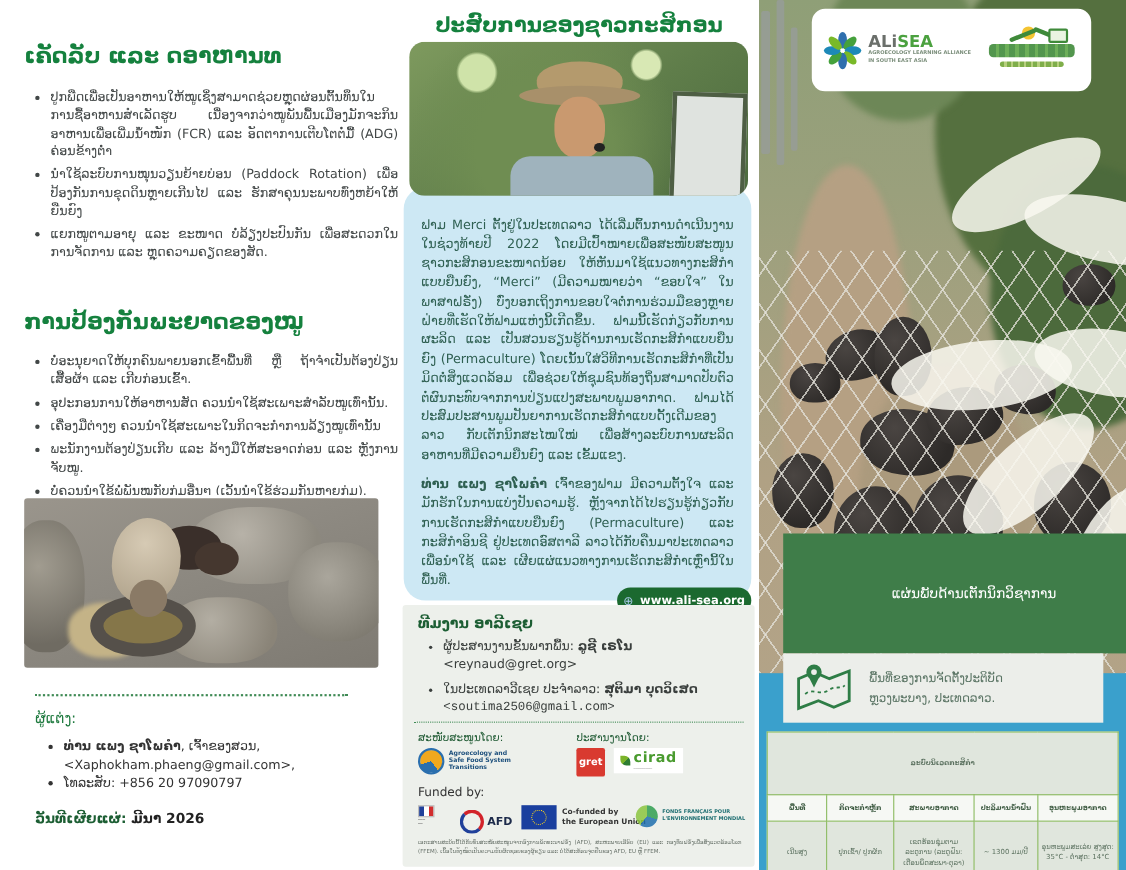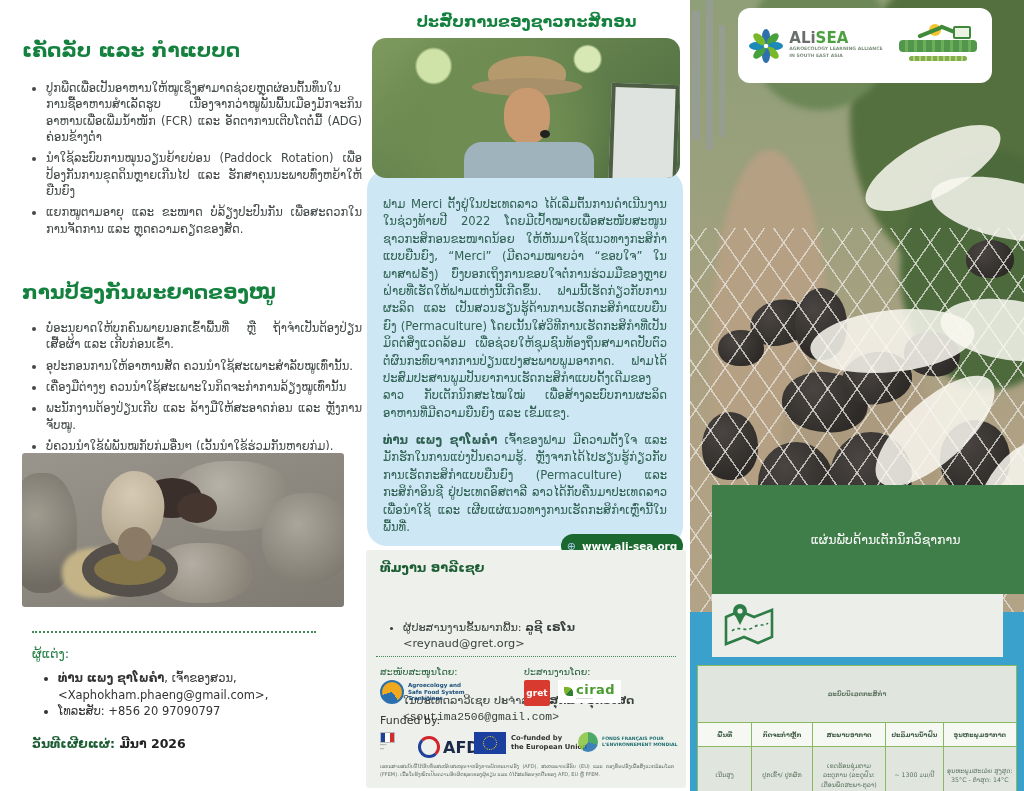--- a/index.html
+++ b/index.html
@@ -15,55 +15,55 @@
 
   
   .photo{border-radius:3px;overflow:hidden;}
   .pigphoto{background:linear-gradient(160deg,#9a958c 0%,#8e8a82 40%,#7e7a72 100%);}
   .rock{position:absolute;border-radius:45%;}
   .authorlbl{font-size:13px;color:#1f7a3f;}
   .author-ul{margin:0;padding-left:14px;font-size:11.5px;color:#333;line-height:1.45;}
   .pubdate{font-size:12.5px;color:#123f24;font-weight:bold;}
 
   
-  .midtitle{font-size:16px;font-weight:bold;color:#15813e;text-align:center;}
+  .midtitle{font-size:19px;font-weight:bold;color:#15813e;text-align:center;}
   .farmerphoto{border-radius:14px;background:
      radial-gradient(circle at 20% 20%,#cfe3a9 0 6%,transparent 7%),
      radial-gradient(circle at 70% 15%,#d8e8b4 0 5%,transparent 6%),
      radial-gradient(circle at 85% 60%,#b9d493 0 7%,transparent 8%),
      radial-gradient(circle at 40% 70%,#6f8d52 0 30%,transparent 60%),
      linear-gradient(145deg,#7e9a5e 0%,#5f7d4a 55%,#4c6a3e 100%);}
   .bluebox{background:#cde8f4;border-radius:20px;}
   .bluebox p{margin:0;font-size:11.6px;line-height:1.5;color:#2f6052;text-align:justify;}
   .pill{background:#1b692f;border-radius:14px;display:flex;align-items:center;justify-content:center;gap:6px;}
   .pill .glb{color:#a9c9ea;font-size:11px;}
   .pill .url{color:#fff;font-size:10.5px;font-weight:bold;text-decoration:underline;}
   .graypanel{background:#edf0eb;border-radius:3px;}
   .teamtitle{font-size:13px;font-weight:bold;color:#1c5e33;}
   .team-ul{margin:0;padding-left:15px;font-size:11.3px;color:#3a3f3d;line-height:1.45;}
-  .team-ul li{margin-bottom:6px;margin-top:40px;}
+  .team-ul li{margin-bottom:6px;}
   .smalllbl{font-size:9.5px;color:#1f5a33;}
   .fundedlbl{font-size:11px;color:#333;}
   .disc{font-size:5px;color:#667068;line-height:1.6;text-align:justify;}
 
   
   .assetlogo{display:flex;align-items:center;gap:4px;}
   .assetcirc{width:20px;height:20px;border-radius:50%;border:2px solid #2a6fae;
      background:conic-gradient(#f0a81e 0 40%,#2a6fae 40% 70%,#f0a81e 70% 100%);}
   .assettxt{font-size:5.6px;font-weight:bold;color:#1c4f7c;line-height:1.25;}
   .gretbox{width:26px;height:26px;background:#d93a30;color:#fff;font-weight:bold;font-size:9px;
      display:flex;align-items:center;justify-content:center;border-radius:2px;}
   .ciradbox{display:flex;align-items:center;gap:3px;background:#fff;padding:2px 6px;}
   .ciradleaf{width:9px;height:9px;background:linear-gradient(135deg,#7bb32a 50%,#2f7d33 50%);border-radius:0 60% 0 60%;}
   .ciradtxt{font-size:13px;font-weight:bold;color:#4a9b2f;letter-spacing:.5px;}
   .ciradsub{font-size:3.5px;color:#888;}
   .flagFR{width:13px;height:9px;background:linear-gradient(90deg,#20409a 33%,#fff 33% 66%,#d22d2d 66%);border:.5px solid #bbb;}
   .afd{display:flex;align-items:center;gap:3px;}
   .afdring{width:16px;height:16px;border-radius:50%;border:3px solid #d2232a;border-left-color:#20409a;border-bottom-color:#20409a;}
-  .afdtxt{font-size:16px;font-weight:bold;color:#1c2a4a;}
+  .afdtxt{font-size:10px;font-weight:bold;color:#1c2a4a;}
   .euflag{width:32px;height:22px;background:#1a3f9e;display:flex;align-items:center;justify-content:center;}
   .eustars{width:12px;height:12px;border-radius:50%;border:1.5px dotted #ffd617;}
   .eutxt{font-size:6.8px;font-weight:bold;color:#333;line-height:1.3;}
   .ffemcirc{width:20px;height:20px;border-radius:50%;
      background:conic-gradient(#2f9e4f 0 30%,#1f6fae 30% 60%,#8bc53f 60% 100%);opacity:.85;}
   .ffemtxt{font-size:4.6px;color:#1f6f72;font-weight:bold;line-height:1.4;}
 
   
   #rightcol{left:690px;top:0;width:334px;height:791px;overflow:hidden;
      background:linear-gradient(180deg,#8f9f77 0%,#9aa07c 22%,#b0a184 55%,#b5a58a 100%);}
@@ -98,21 +98,21 @@
 
   
   .mapicon{flex:0 0 56px;}
 </style>
 </head>
 <body>
 
 <div id="page">
 
   <div class="abs" style="left:0;top:0;width:363px;height:791px;">
-    <h2 class="sec abs" style="left:22px;top:38px;width:330px;">ເຄັດລັບ ແລະ ກຳແບບດ</h2>
+    <h2 class="sec abs" style="left:22px;top:38px;width:330px;">ເຄັດລັບ ແລະ ດອາຫານທ</h2>
     <ul class="blt abs" style="left:30px;top:80px;width:316px;height:198px;overflow:hidden;">
       <li>ປູກພືດເພື່ອເປັນອາຫານໃຫ້ໝູເຊິ່ງສາມາດຊ່ວຍຫຼຸດຜ່ອນຕົ້ນທຶນໃນການຊື້ອາຫານສຳເລັດຮູບ ເນື່ອງຈາກວ່າໝູພັນພື້ນເມືອງມັກຈະກິນອາຫານເພື່ອເພີ່ມນ້ຳໜັກ (FCR) ແລະ ອັດຕາການເຕີບໂຕຕໍ່ມື້ (ADG) ຄ່ອນຂ້າງຕ່ຳ</li>
       <li>ນຳໃຊ້ລະບົບການໝຸນວຽນຍ້າຍບ່ອນ (Paddock Rotation) ເພື່ອປ້ອງກັນການຂຸດດິນຫຼາຍເກີນໄປ ແລະ ຮັກສາຄຸນນະພາບທົ່ງຫຍ້າໃຫ້ຍືນຍົງ</li>
       <li>ແຍກໝູຕາມອາຍຸ ແລະ ຂະໜາດ ບໍ່ລ້ຽງປະປົນກັນ ເພື່ອສະດວກໃນການຈັດການ ແລະ ຫຼຸດຄວາມຄຽດຂອງສັດ.</li>
     </ul>
 
     <h2 class="sec abs" style="left:22px;top:280px;width:330px;">ການປ້ອງກັນພະຍາດຂອງໝູ</h2>
     <ul class="blt abs" style="left:30px;top:320px;width:316px;height:130px;overflow:hidden;">
       <li>ບໍ່ອະນຸຍາດໃຫ້ບຸກຄົນພາຍນອກເຂົ້າພື້ນທີ່ ຫຼື ຖ້າຈຳເປັນຕ້ອງປ່ຽນເສື້ອຜ້າ ແລະ ເກີບກ່ອນເຂົ້າ.</li>
       <li>ອຸປະກອນການໃຫ້ອາຫານສັດ ຄວນນຳໃຊ້ສະເພາະສຳລັບໝູເທົ່ານັ້ນ.</li>
@@ -312,20 +312,24 @@
     <div class="blueband abs" style="left:0;top:612px;width:334px;height:179px;"></div>
 
     <div class="locpanel abs" style="left:22px;top:594px;width:291px;height:63px;">
       <svg class="mapicon" width="56" height="46" viewBox="0 0 56 46">
         <path d="M4 14 L18 8 L32 14 L50 7 L50 34 L36 40 L22 34 L4 41 Z" fill="none" stroke="#2e7d46" stroke-width="2.6"></path>
         <path d="M10 28 C16 22,24 30,32 24 C38 20,42 24,46 20" fill="none" stroke="#2e7d46" stroke-width="1.6" stroke-dasharray="3 3"></path>
         <circle cx="18" cy="8" r="7" fill="#2e7d46"></circle>
         <path d="M18 22 L12 10 L24 10 Z" fill="#2e7d46"></path>
         <circle cx="18" cy="8" r="2.6" fill="#eceeea"></circle>
       </svg>
+      <div class="loctxt">
+        <div>ພື້ນທີ່ຂອງການຈັດຕັ້ງປະຕິບັດ</div>
+        <div>ຫຼວງພະບາງ, ປະເທດລາວ.</div>
+      </div>
     </div>
 
     <table class="eco abs" style="left:7px;top:665px;">
       <tbody>
           <tr>
             <td colspan="5" class="eco-title">ລະບົບນິເວດກະສິກຳ</td>
           </tr>
       <tr>
         <th class="colh" style="width:17%;">ພື້ນທີ່</th>
         <th class="colh" style="width:19%;">ກິດຈະກຳຫຼັກ</th>

